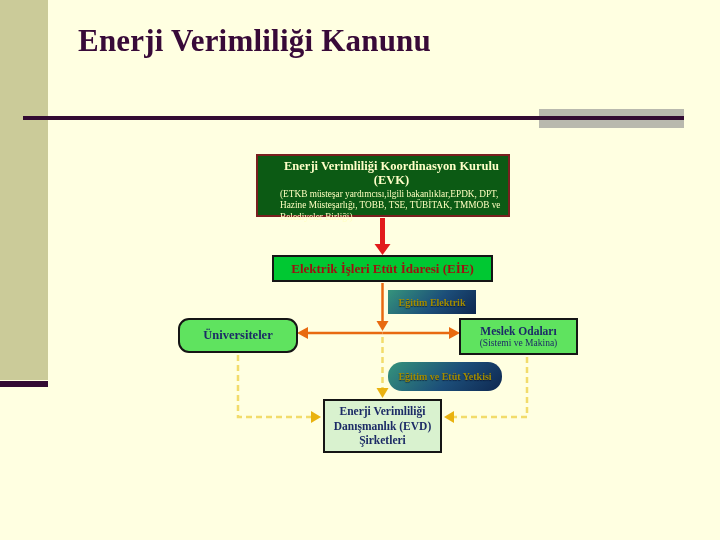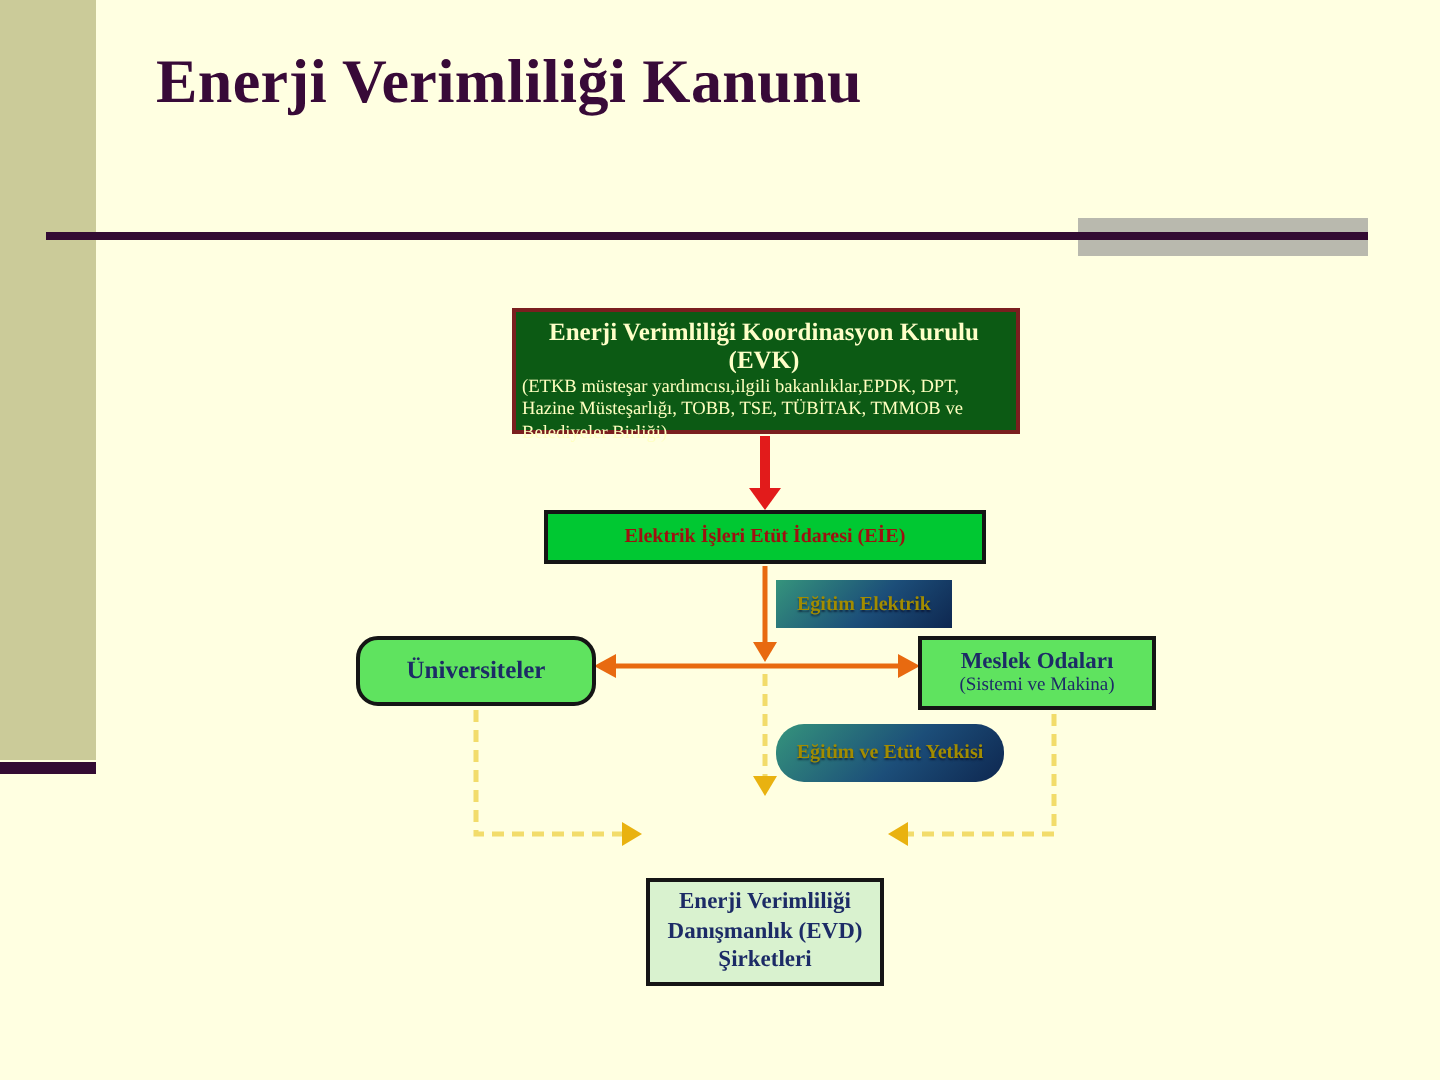--- a/index.html
+++ b/index.html
@@ -18,51 +18,51 @@
     letter-spacing:.2px;
   }
   .title-accent{position:absolute;left:539px;top:109px;width:145px;height:19px;background:#B9B9AE;}
   .title-rule{position:absolute;left:23px;top:116px;width:661px;height:4px;background:#330B33;}
   
   svg.connectors{position:absolute;left:0;top:0;pointer-events:none;}
   
   .node{position:absolute;box-sizing:border-box;}
   .evk{
     left:256px;top:154px;width:254px;height:63px;
-    background:#0C5A14;border:2px solid #7A1F1F;padding:3px 5px 2px 3px;
+    background:#0C5A14;border:2px solid #7A1F1F;padding:3px 5px 2px 22px;
   }
   .evk-title{font-size:12.5px;font-weight:bold;color:#FFFFC8;text-align:center;line-height:1.15;}
   .evk-members{font-size:9.3px;color:#FFFFC0;text-align:left;line-height:1.25;white-space:pre-line;margin-top:1px;}
   .grad{
     background:linear-gradient(135deg,#35947C 0%,#1C4E79 55%,#0E2750 100%);
     color:#A28C00;font-weight:bold;display:flex;align-items:center;justify-content:center;
     text-shadow:0 1px 1px rgba(0,0,30,.55);
   }
   .denetleme{left:388px;top:222px;width:71px;height:24px;font-size:10px;}
   .egitim-yetkisi{left:388px;top:290px;width:88px;height:24px;font-size:10px;}
   .egitim-etut{left:388px;top:362px;width:114px;height:29px;font-size:10px;border-radius:14px;}
   .eie{
     left:272px;top:255px;width:221px;height:27px;
     background:#00C832;border:2px solid #151515;
-    color:#9E1010;font-weight:bold;font-size:10px;
+    color:#9E1010;font-weight:bold;font-size:13px;
     display:flex;align-items:center;justify-content:center;
   }
   .ltgreen{
     background:#5FE35F;border:2px solid #151515;color:#1C2B66;
     display:flex;flex-direction:column;align-items:center;justify-content:center;
   }
   .universiteler{left:178px;top:318px;width:120px;height:35px;font-size:12.5px;font-weight:bold;border-radius:11px;}
   .meslek{left:459px;top:318px;width:119px;height:37px;}
   .meslek-title{font-size:11.5px;font-weight:bold;line-height:1.15;}
   .meslek-sub{font-size:9.5px;line-height:1.1;}
   .evd{
     left:323px;top:399px;width:119px;height:54px;
     background:#D9F2CF;border:2px solid #151515;color:#1C2B66;
     font-size:11.5px;font-weight:bold;text-align:center;line-height:1.3;
-    display:flex;align-items:center;justify-content:center;white-space:pre-line;margin-top:40px;
+    display:flex;align-items:center;justify-content:center;white-space:pre-line;
   }
 </style>
 </head>
 <body>
 
 <div class="slide">
 
   <div class="sidebar"></div>
   <div class="sidebar-underline"></div>
 

